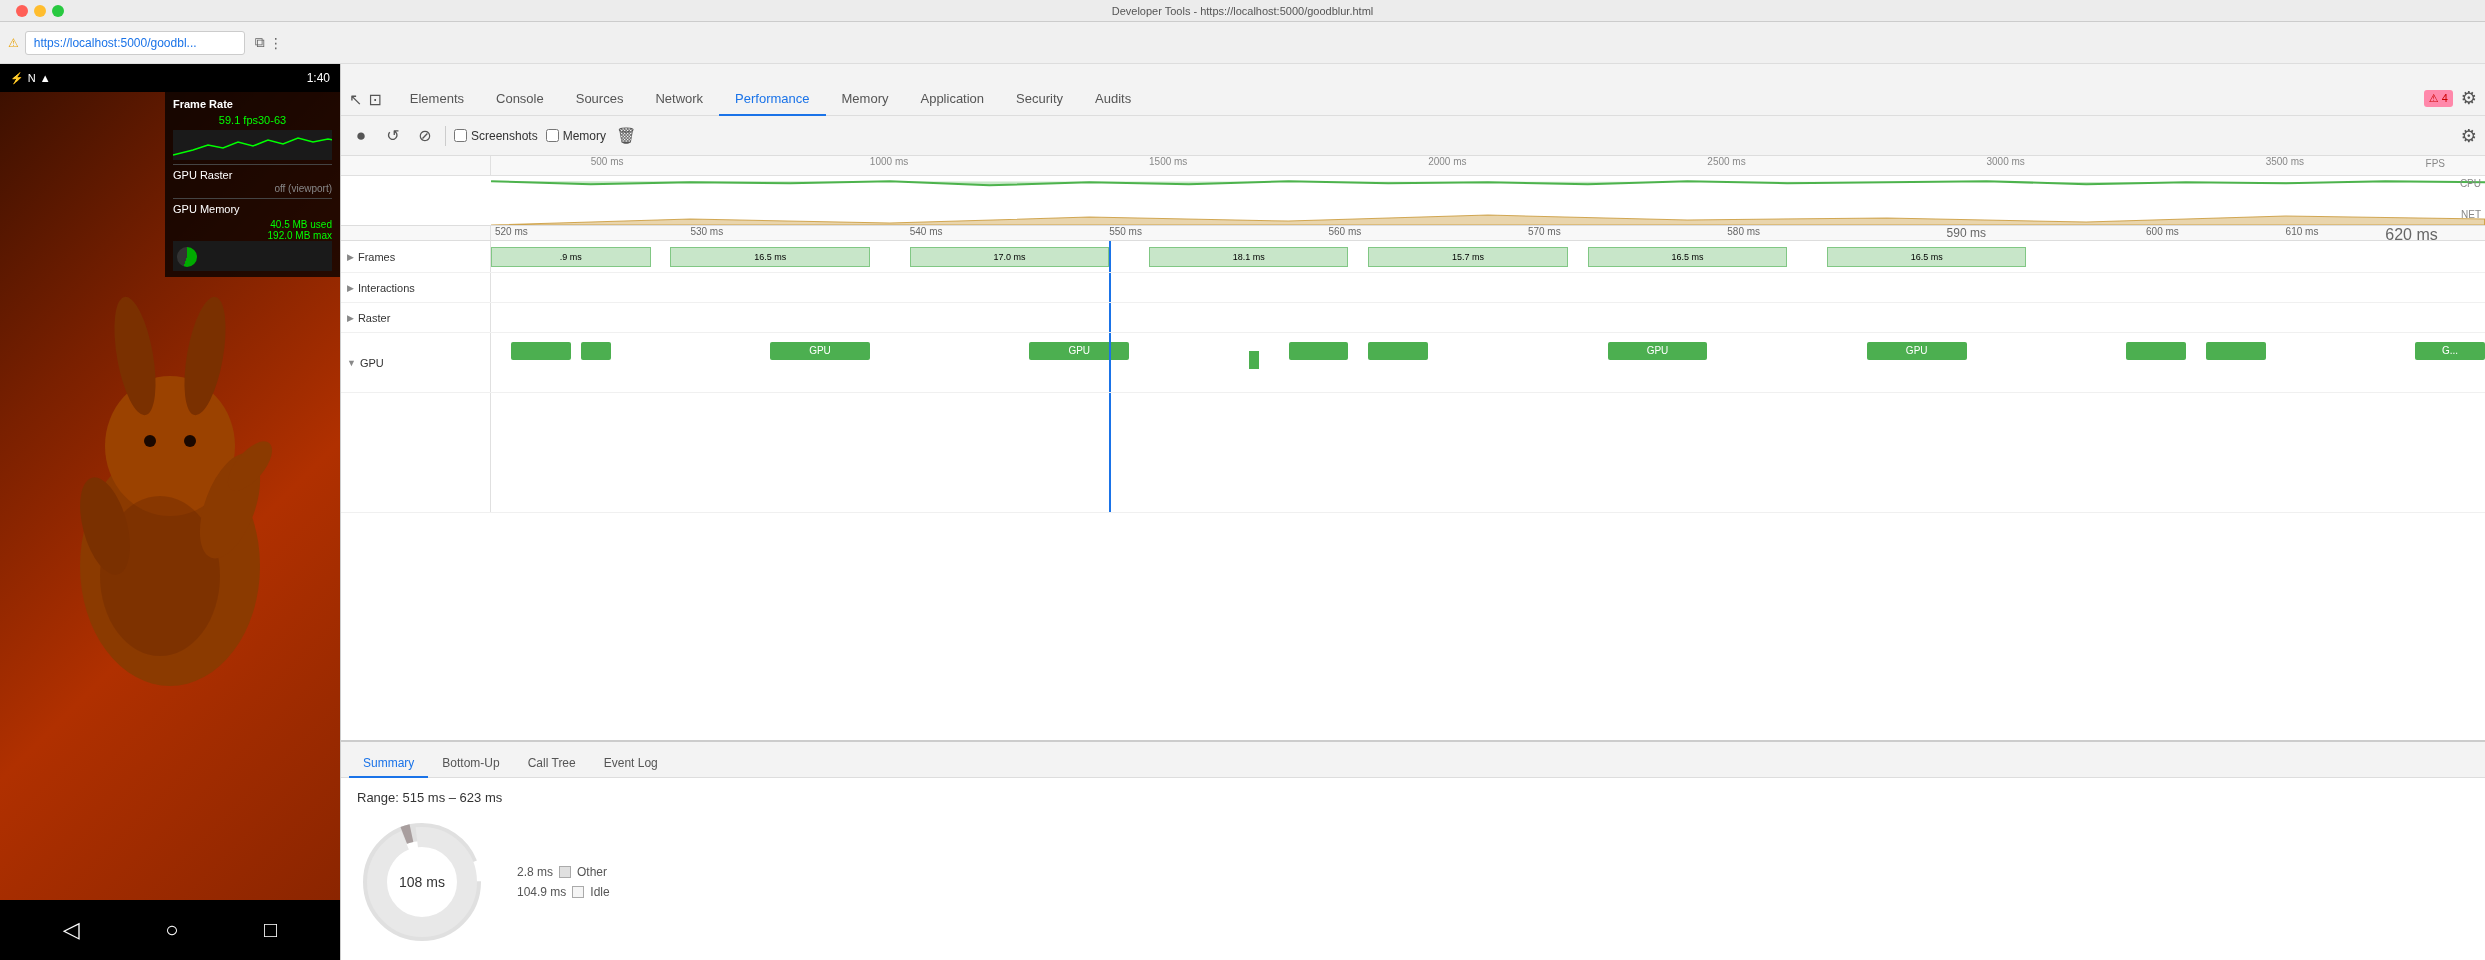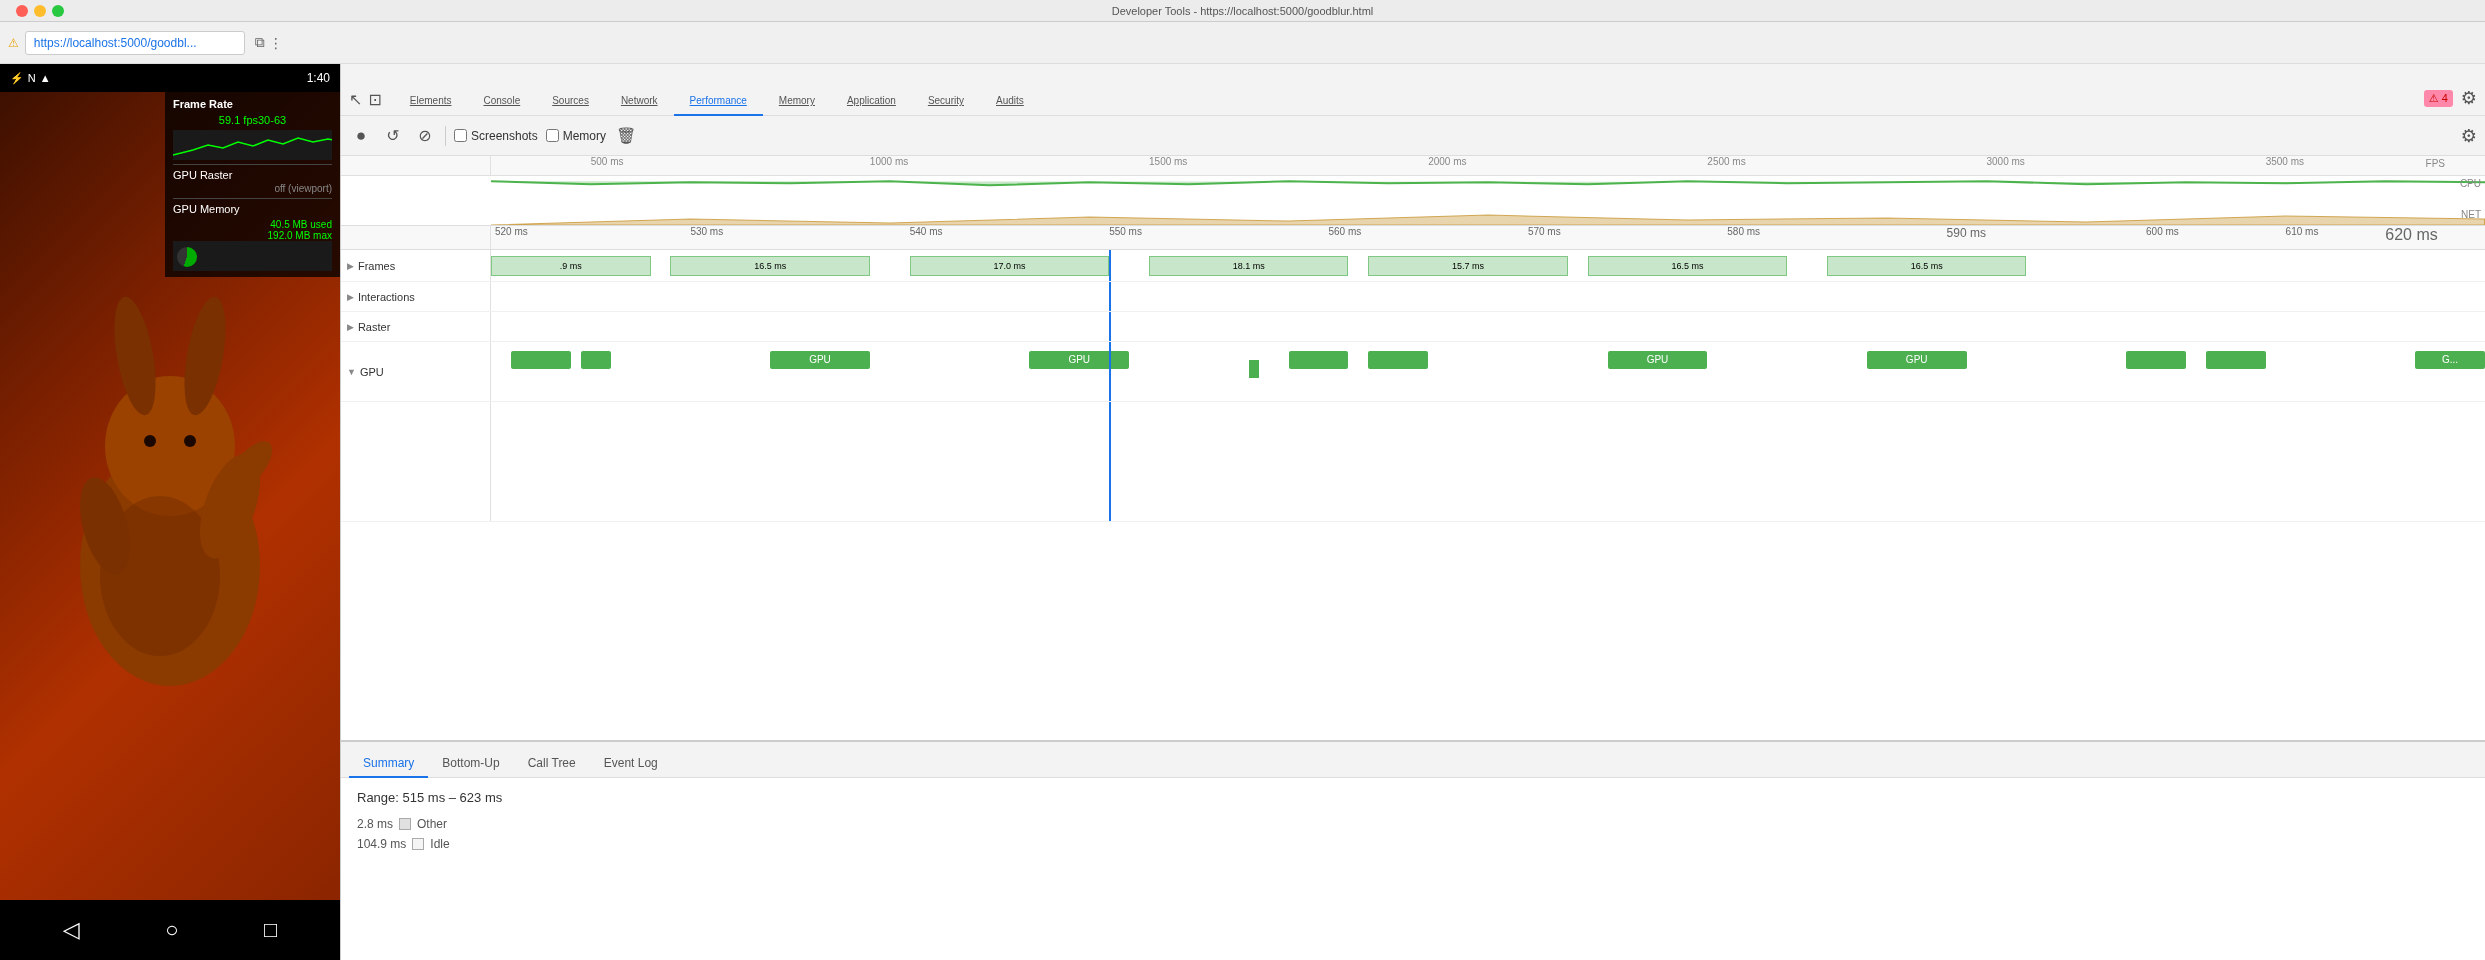--- a/index.html
+++ b/index.html
@@ -139,31 +139,30 @@
       border-bottom: 1px solid #ddd;
       display: flex;
       align-items: flex-end;
       padding: 0 8px;
       gap: 0;
     }
     .dt-tab-icons { display: flex; align-items: center; gap: 6px; margin-right: 12px; margin-bottom: 6px; }
     .dt-icon-btn { background: none; border: none; cursor: pointer; font-size: 16px; color: #555; }
     .dt-tab {
       padding: 8px 16px;
-      font-size: 10px;
+      font-size: 13px;
       color: #555;
       cursor: pointer;
       border-bottom: 2px solid transparent;
       background: none;
       border-top: none;
       border-left: none;
       border-right: none;
       margin-bottom: -1px;
       white-space: nowrap;
-      text-decoration: underline;
     }
     .dt-tab.active {
       color: #1a73e8;
       border-bottom: 2px solid #1a73e8;
       margin-top: 44px;
     }
     .dt-spacer { flex: 1; }
     .dt-top-right { display: flex; align-items: center; gap: 8px; margin-bottom: 6px; }
     .dt-badge { background: #f8a; color: #c00; font-size: 11px; padding: 2px 5px; border-radius: 3px; }
     .dt-settings-btn { background: none; border: none; cursor: pointer; font-size: 18px; color: #555; }
@@ -493,21 +492,21 @@
         </div>
 
         <div style="height: 18px; position: relative; background: #fff;">
           <svg width="100%" height="100%" style="position:absolute; left: 150px; top: 0; width: calc(100% - 150px);" preserveAspectRatio="none" viewBox="0 0 1000 18">
             <polygon points="0,18 100,12 200,16 300,10 400,14 500,8 600,13 700,11 800,15 900,9 1000,12 1000,18" fill="rgba(200,150,50,0.4)" stroke="rgba(200,150,50,0.8)" stroke-width="1"></polygon>
           </svg>
           <div style="position:absolute; right: 4px; top: 2px; font-size: 10px; color: #888;">NET</div>
         </div>
       </div>
 
-      <div style="height: 24px; background: #f8f8f8; border-bottom: 1px solid #ddd; display: flex; align-items: center; position: relative;">
+      <div style="height: 15px; background: #f8f8f8; border-bottom: 1px solid #ddd; display: flex; align-items: center; position: relative;">
         <div style="width: 150px; min-width: 150px; background: #f8f8f8; border-right: 1px solid #e0e0e0; height: 100%;"></div>
         <div style="flex: 1; position: relative; height: 100%; overflow: hidden;">
           <span style="position:absolute; left: 0%; font-size:10px; color:#666; padding-left: 4px;">520 ms</span>
           <span style="position:absolute; left: 10%; font-size:10px; color:#666;">530 ms</span>
           <span style="position:absolute; left: 21%; font-size:10px; color:#666;">540 ms</span>
           <span style="position:absolute; left: 31%; font-size:10px; color:#666;">550 ms</span>
           <span style="position:absolute; left: 42%; font-size:10px; color:#666;">560 ms</span>
           <span style="position:absolute; left: 52%; font-size:10px; color:#666;">570 ms</span>
           <span style="position:absolute; left: 62%; font-size:10px; color:#666;">580 ms</span>
           <span style="position:absolute; left: 73%; font-size:12px; color:#666;">590 ms</span>
@@ -604,20 +603,31 @@
           </button>
           <button class="bottom-tab">
             <span>Event Log</span>
           </button>
         </div>
         <div class="bottom-content">
           <div class="bottom-summary-container">
             <div class="summary-range">Range: 515 ms – 623 ms</div>
             <div class="summary-chart-area">
 
+              <div class="donut-container">
+                <svg width="130" height="130" viewBox="0 0 130 130">
+
+                  <circle cx="65" cy="65" r="50" fill="none" stroke="#e0e0e0" stroke-width="18" stroke-dasharray="295 18" stroke-dashoffset="0"></circle>
+
+                  <circle cx="65" cy="65" r="50" fill="none" stroke="#a89e9e" stroke-width="18" stroke-dasharray="8 305" stroke-dashoffset="-295" transform="rotate(-90 65 65)"></circle>
+
+                  <circle cx="65" cy="65" r="45" fill="none" stroke="#e8e8e8" stroke-width="20" stroke-dasharray="270 12" stroke-dashoffset="5" transform="rotate(-90 65 65)"></circle>
+                </svg>
+                <div class="donut-label">108 ms</div>
+              </div>
 
               <div class="legend-list">
                 <div class="legend-item">
                   <span>2.8 ms</span>
                   <div class="legend-box" style="background: #e0e0e0;"></div>
                   <span>Other</span>
                 </div>
                 <div class="legend-item">
                   <span>104.9 ms</span>
                   <div class="legend-box" style="background: #f5f5f5;"></div>

